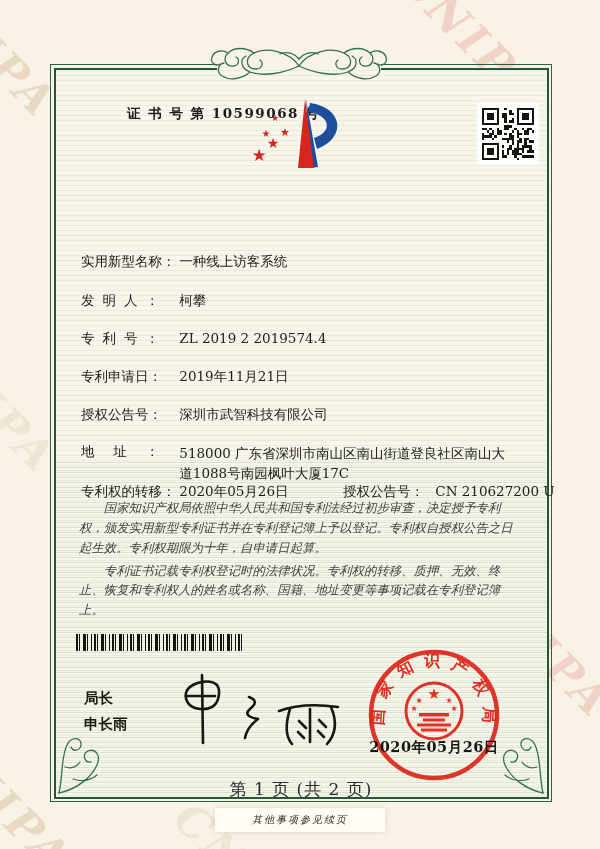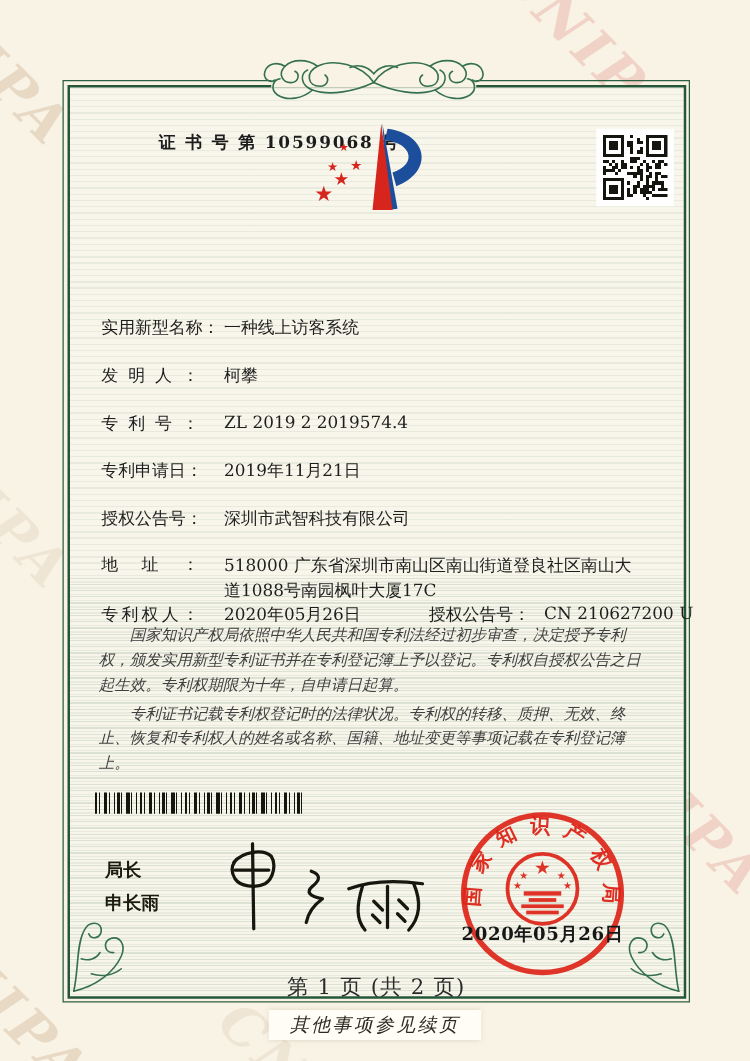--- a/index.html
+++ b/index.html
@@ -50,32 +50,32 @@
   .paras{position:absolute;left:28px;top:433px;width:446px;color:#404040;}
   .paras p{margin:0 0 3px 0;font-size:12.4px;line-height:1.6;text-indent:2em;
            font-style:italic;font-weight:500;}
 
   .barcode{position:absolute;left:25px;top:569px;width:166px;height:17px;
      background:repeating-linear-gradient(90deg,#15150f 0 2px,transparent 2px 3px,
        #15150f 3px 4px,transparent 4px 7px,#15150f 7px 10px,transparent 10px 11px,
        #15150f 11px 12px,transparent 12px 15px,#15150f 15px 16px,transparent 16px 18px);}
 
   .signer{position:absolute;left:33px;top:626px;font-size:14.5px;font-weight:700;
-          color:#1b1b10;line-height:1.0;font-family:Liberation Mono, monospace;}
+          color:#1b1b10;line-height:1.0;}
   .signer div{margin-bottom:11px;}
   .signature{position:absolute;left:100px;top:602px;width:195px;height:100px;}
   .seal{position:absolute;left:314px;top:582px;width:140px;height:140px;}
 
   .page-no{position:absolute;left:0;right:0;top:713px;text-align:center;
            font-size:17px;color:#2a2a2a;letter-spacing:1px;}
 
   .note-box{position:absolute;left:215px;top:808px;width:170px;height:24px;z-index:2;
             background:rgba(255,253,247,0.95);display:flex;align-items:center;
             justify-content:center;box-shadow:0 0 4px rgba(190,180,150,0.5);}
-  .note-box span{font-size:15px;letter-spacing:2px;color:#2c2c20;font-style:italic;}
+  .note-box span{font-size:10px;letter-spacing:2px;color:#2c2c20;font-style:italic;}
 </style>
 </head>
 <body>
 
 <div class="page">
 
   <div class="wm tan" style="left:-60px;top:-35px;">CNIPA</div>
   <div class="wm pink" style="left:425px;top:-45px;">CNIPA</div>
   <div class="wm faint" style="left:350px;top:228px;">CNIPA</div>
   <div class="wm faint" style="left:-60px;top:320px;">CNIPA</div>
@@ -290,21 +290,21 @@
       </div>
       <div class="frow" style="top:341px">
         <span class="flabel">授权公告号：</span>
         <span class="fvalue">深圳市武智科技有限公司</span>
       </div>
       <div class="frow" style="top:378px">
         <span class="flabel">地址：</span>
         <span class="fvalue wrap">518000 广东省深圳市南山区南山街道登良社区南山大道1088号南园枫叶大厦17C</span>
       </div>
       <div class="frow" style="top:418px">
-        <span class="flabel">专利权人：</span>
+        <span class="flabel">专利权的转移：</span>
         <span class="fvalue">2020年05月26日</span>
         <span class="grant2">
           <span class="flabel" style="width:72px">授权公告号：</span>
           <span class="fvalue">CN 210627200 U</span>
         </span>
       </div>
 
       <div class="paras">
         <p>国家知识产权局依照中华人民共和国专利法经过初步审查，决定授予专利权，颁发实用新型专利证书并在专利登记簿上予以登记。专利权自授权公告之日起生效。专利权期限为十年，自申请日起算。</p>
         <p>专利证书记载专利权登记时的法律状况。专利权的转移、质押、无效、终止、恢复和专利权人的姓名或名称、国籍、地址变更等事项记载在专利登记簿上。</p>

